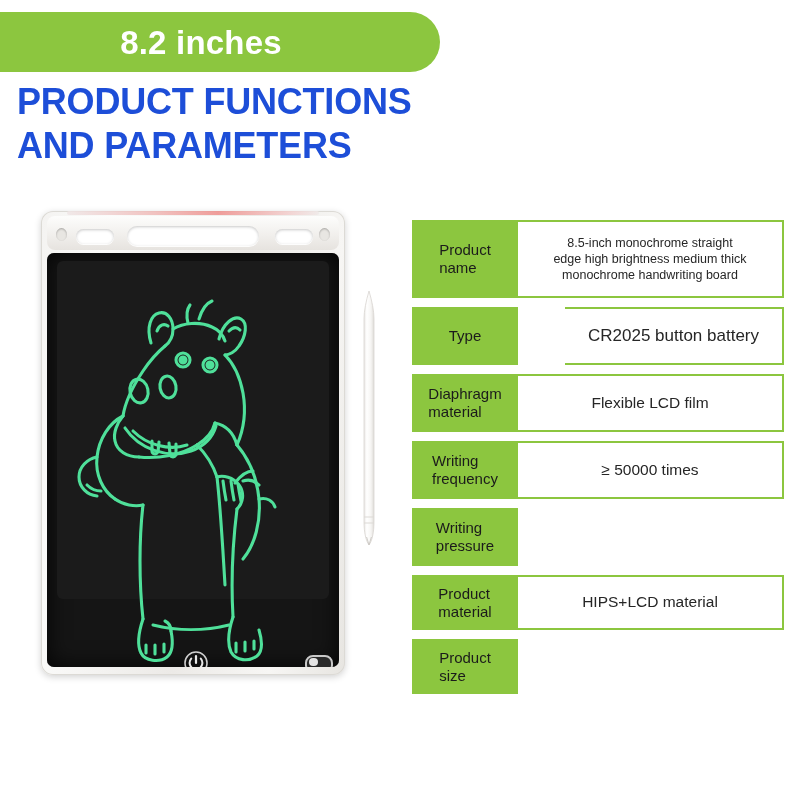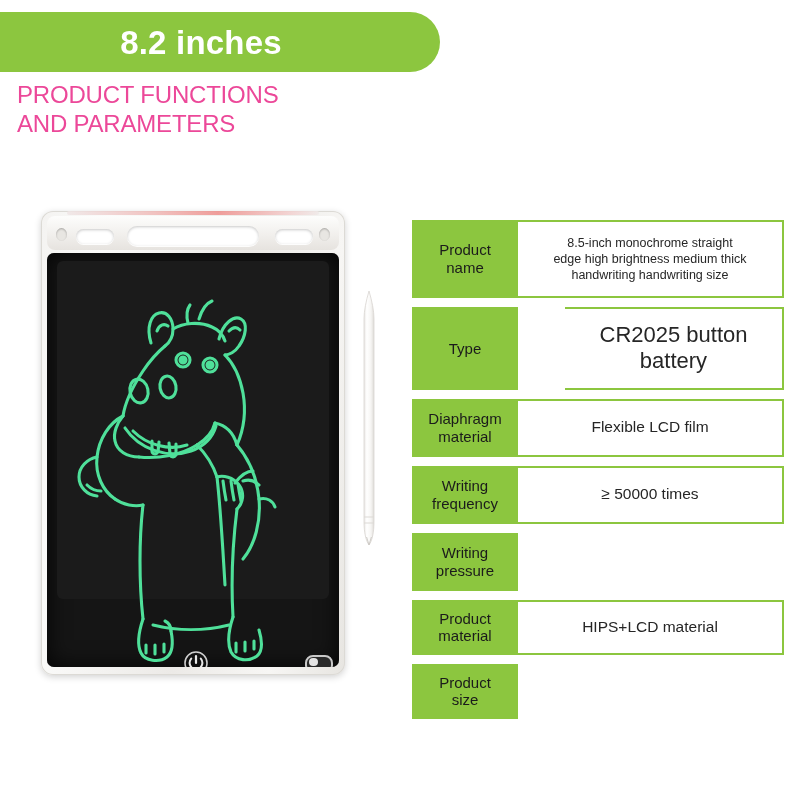--- a/index.html
+++ b/index.html
@@ -19,21 +19,21 @@
     border-top-right-radius:32px;border-bottom-right-radius:32px;
     display:flex;align-items:center;justify-content:center;
     box-sizing:border-box;padding-right:38px;
   }
   .badge-text{
     color:#ffffff;font-size:33px;font-weight:bold;letter-spacing:0.2px;
     line-height:1;
   }
   .title{
     position:absolute;left:17px;top:80px;width:500px;
-    color:#ec4899;font-size:24px;font-weight:normal;
+    color:#1d4ed8;font-size:36px;font-weight:bold;
     line-height:1.22;letter-spacing:-0.2px;
   }
   .title div{white-space:nowrap;}
 
   
   .tablet-wrap{position:absolute;left:36px;top:205px;width:360px;height:490px;}
   .tablet{
     position:absolute;left:5px;top:6px;width:304px;height:464px;
     background:linear-gradient(100deg,#f4f3f1 0%,#fbfbfa 18%,#eceae7 55%,#f7f6f4 80%,#e7e5e1 100%);
     border-radius:12px;
@@ -94,31 +94,31 @@
   
   .spec-table{
     position:absolute;left:412px;top:220px;width:372px;
   }
   .spec-row{
     display:flex;align-items:stretch;margin-bottom:9px;
   }
   .spec-label{
     width:106px;flex:0 0 106px;
     background:#8CC63F;color:#1b1b1b;
-    display:flex;align-items:center;justify-content:center;text-align:center;
+    display:flex;align-items:center;justify-content:center;text-align:left;
     font-size:15px;line-height:1.18;box-sizing:border-box;padding:4px 18px;
   }
   .spec-value{
     flex:1 1 auto;background:#ffffff;
     border:2px solid #8CC63F;border-left:none;
     display:flex;align-items:center;justify-content:center;text-align:center;
     color:#262626;box-sizing:border-box;padding:13px 8px;
   }
   .spec-value.small{font-size:12.5px;line-height:1.28;}
-  .spec-value.big{font-size:22px;line-height:1.2;margin-left:47px;}
+  .spec-value.big{font-size:17px;line-height:1.2;margin-left:47px;}
   .spec-value.mid{font-size:15.5px;line-height:1.2;}
 
   .r0{min-height:68px;}
   .r1{min-height:58px;}
   .r2{min-height:58px;}
   .r3{min-height:58px;}
   .r4{min-height:58px;}
   .r5{min-height:55px;}
   .r6{min-height:55px;}
 </style>
@@ -255,21 +255,21 @@
       <div class="spec-label">
         <span>
           <span>Product</span><br>
           <span>name</span>
         </span>
       </div>
       <div class="spec-value small">
         <span>
           <span>8.5-inch monochrome straight</span><br>
           <span>edge high brightness medium thick</span><br>
-          <span>handwriting handwriting size</span>
+          <span>monochrome handwriting board</span>
         </span>
       </div>
     </div>
 
     <div class="spec-row r1">
       <div class="spec-label">
         <span>Type</span>
       </div>
       <div class="spec-value big">CR2025 button battery</div>
     </div>

